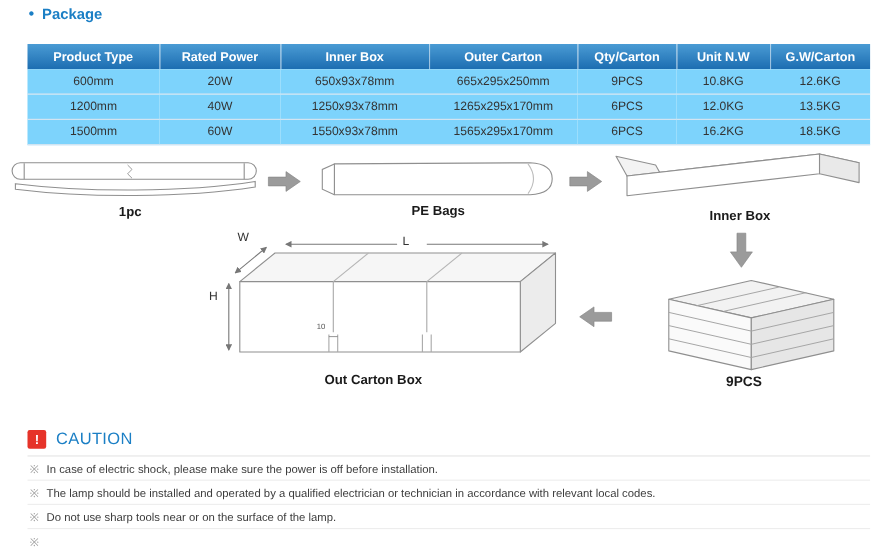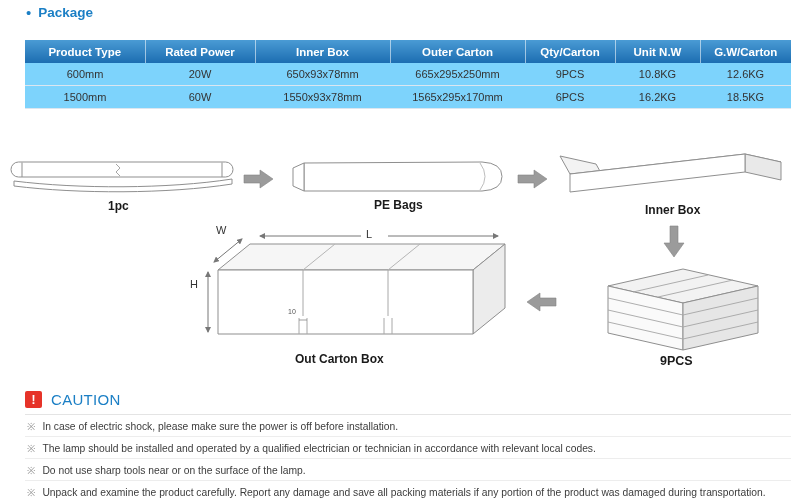--- a/index.html
+++ b/index.html
@@ -8,21 +8,21 @@
 
   .title-row{position:absolute;left:26px;top:5px;display:flex;align-items:center;gap:7px;}
   .bullet{color:#1b7fc5;font-size:15px;line-height:1;}
   .title-text{color:#1b7fc5;font-size:13.5px;font-weight:bold;}
 
   table.spec{position:absolute;left:25px;top:40px;width:766px;border-collapse:collapse;table-layout:fixed;}
   table.spec th{background:linear-gradient(180deg,#4a9bd4,#1c6db1);color:#fff;font-size:11.5px;font-weight:bold;height:21px;border-right:1px solid rgba(255,255,255,.55);}
   table.spec th:last-child{border-right:none;}
   table.spec td{font-size:11px;color:#333;text-align:center;height:20px;border-bottom:1px solid #dbe6f0;background:#7dd3fc;}
 
-  .diagram{position:absolute;left:0;top:140px;width:800px;height:244px;}
+  .diagram{position:absolute;left:0;top:126px;width:800px;height:244px;}
   .diagram > *{position:absolute;}
   .cap{font-size:12px;font-weight:bold;color:#1a1a1a;}
   .dim{font-size:11px;color:#333;}
   .dim-small{font-size:7px;color:#555;}
 
   .caution{position:absolute;left:25px;top:391px;width:766px;}
   .caution-header{display:flex;align-items:center;gap:9px;padding-bottom:6px;border-bottom:1px solid #e4e4e4;}
   .caution-icon{width:17px;height:17px;background:#e63329;border-radius:2px;color:#fff;font-size:12px;font-weight:bold;display:flex;align-items:center;justify-content:center;flex:none;}
   .caution-title{color:#1b7fc5;font-size:15px;font-weight:normal;letter-spacing:.3px;}
   .caution-item{display:flex;align-items:baseline;gap:7px;padding:4px 0 3px 2px;border-bottom:1px solid #ededed;white-space:nowrap;}
@@ -65,20 +65,29 @@
     </thead>
     <tbody>
       <tr>
         <td>600mm</td>
         <td>20W</td>
         <td>650x93x78mm</td>
         <td>665x295x250mm</td>
         <td>9PCS</td>
         <td>10.8KG</td>
         <td>12.6KG</td>
+      </tr>
+      <tr>
+        <td>1200mm</td>
+        <td>40W</td>
+        <td>1250x93x78mm</td>
+        <td>1265x295x170mm</td>
+        <td>6PCS</td>
+        <td>12.0KG</td>
+        <td>13.5KG</td>
       </tr>
       <tr>
         <td>1500mm</td>
         <td>60W</td>
         <td>1550x93x78mm</td>
         <td>1565x295x170mm</td>
         <td>6PCS</td>
         <td>16.2KG</td>
         <td>18.5KG</td>
       </tr>
@@ -199,17 +208,16 @@
     <div class="caution-item">
       <span class="caution-bullet">※</span>
       <span class="caution-text">The lamp should be installed and operated by a qualified electrician or technician in accordance with relevant local codes.</span>
     </div>
     <div class="caution-item">
       <span class="caution-bullet">※</span>
       <span class="caution-text">Do not use sharp tools near or on the surface of the lamp.</span>
     </div>
     <div class="caution-item">
       <span class="caution-bullet">※</span>
-      <span class="caution-text">Unpack and examine the product carefully. Report any damage and save all packing materials if any portion of the product was damaged during transportation.</span>
     </div>
   </div>
 
 </div>
 
 </body></html>

